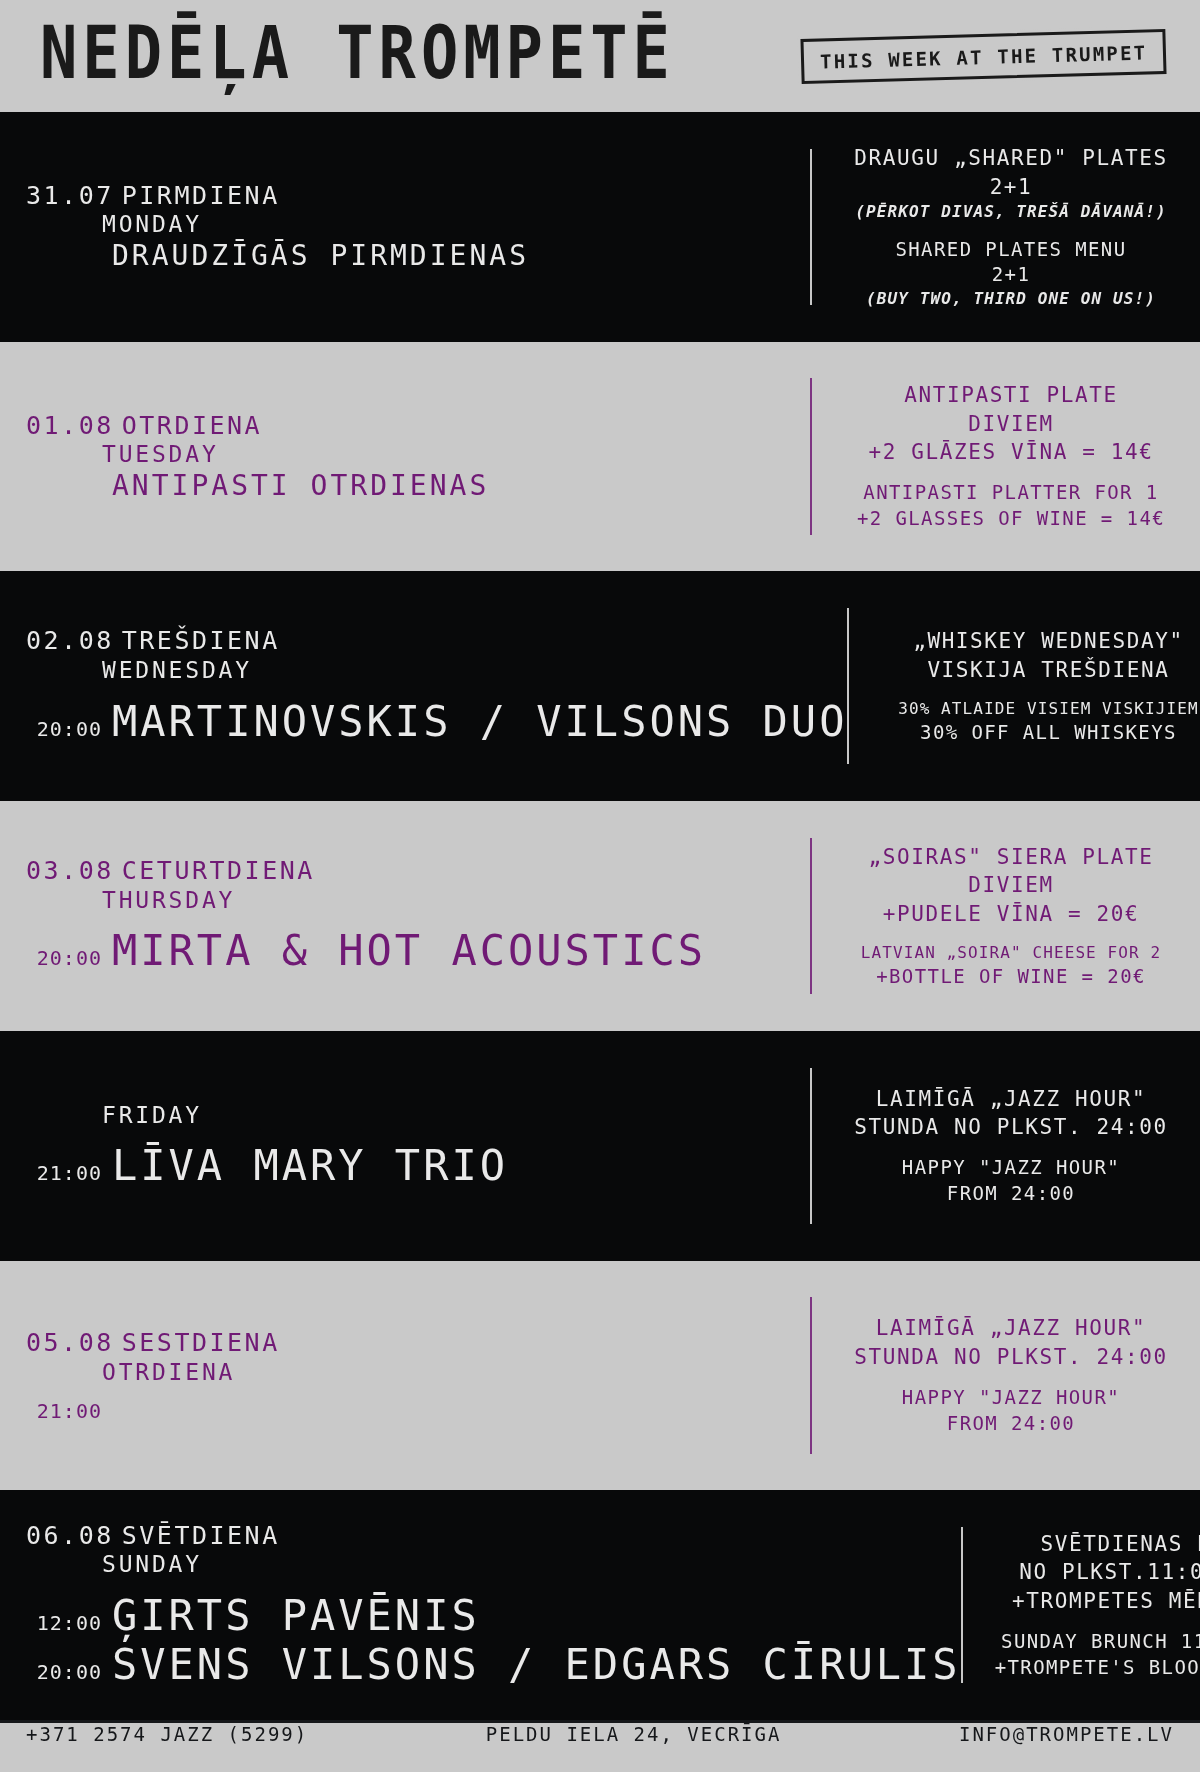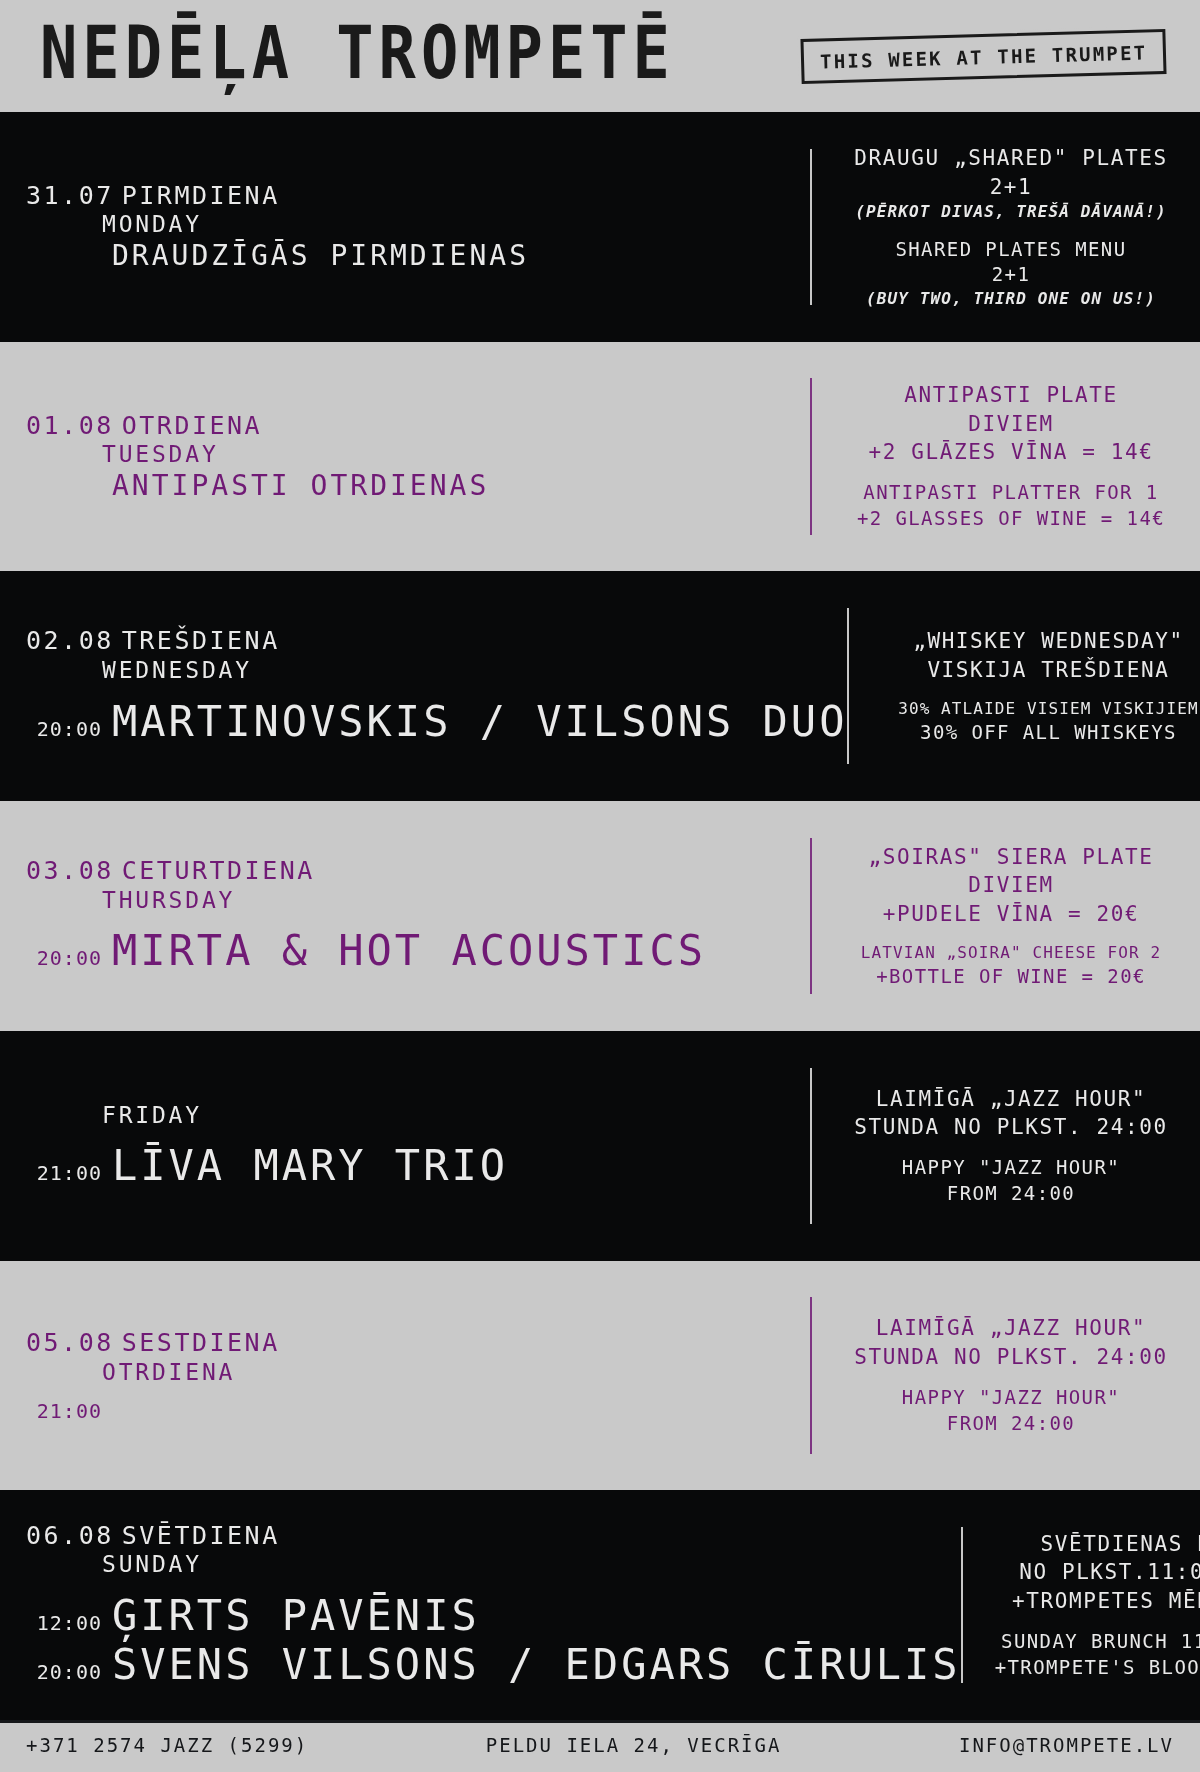--- a/index.html
+++ b/index.html
@@ -171,23 +171,23 @@
   }
   .promo-sm { font-size: 16px; letter-spacing: 1.1px; }
   .italic { font-style: italic; font-weight: 700; }
 
   
   .footer {
     height: 52px;
     background: #c9c9c9;
     color: #15171a;
     display: flex;
-    align-items: flex-end;
+    align-items: flex-start;
     justify-content: space-between;
-    padding: 16px 26px;
+    padding: 0 26px;
     box-sizing: border-box;
     font-size: 19px;
     letter-spacing: 2px;
     border-top: 3px solid #15171a;
     gap: 48px;
   }
   .footer div { white-space: nowrap; }
 </style>
 </head>
 <body>

